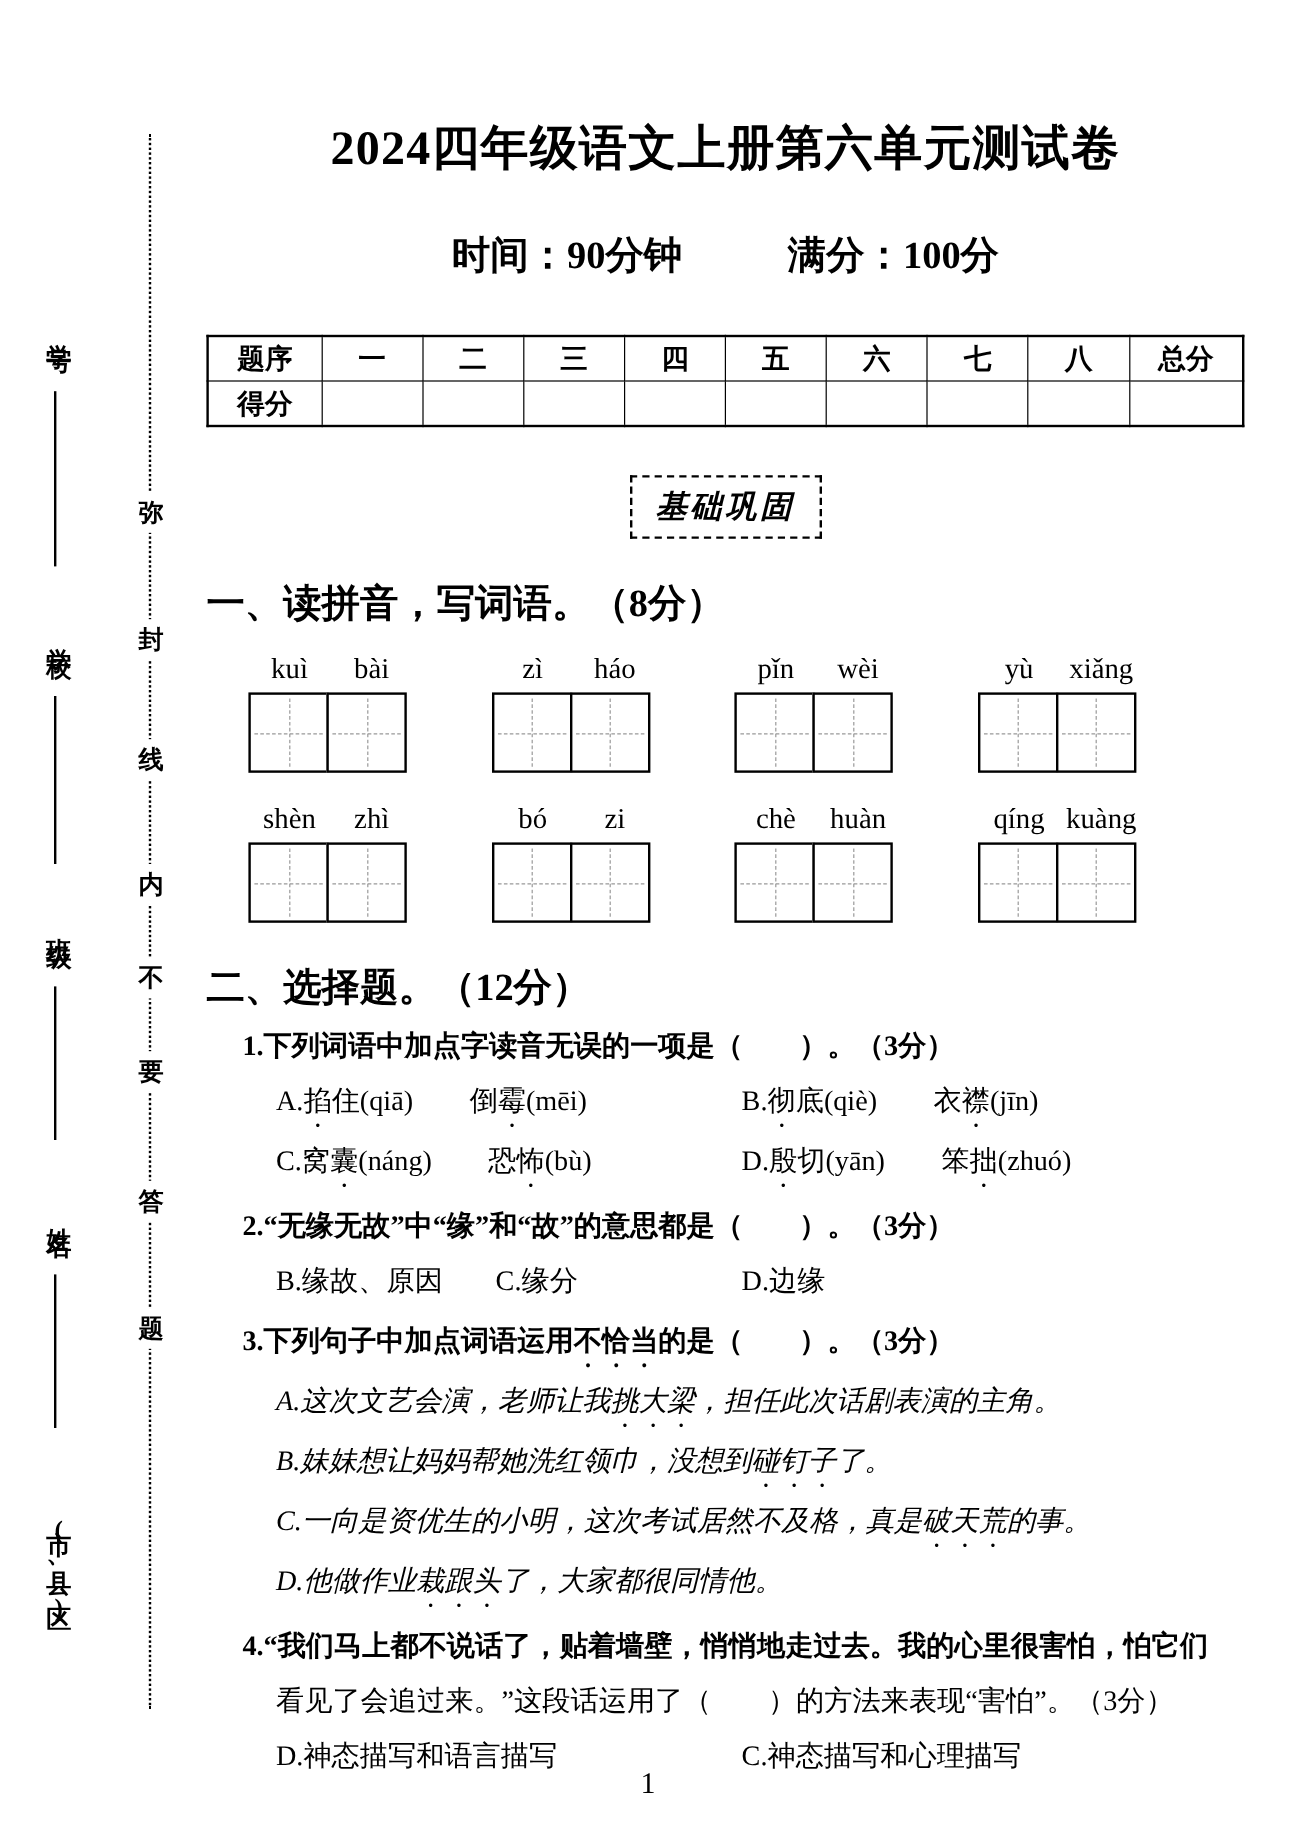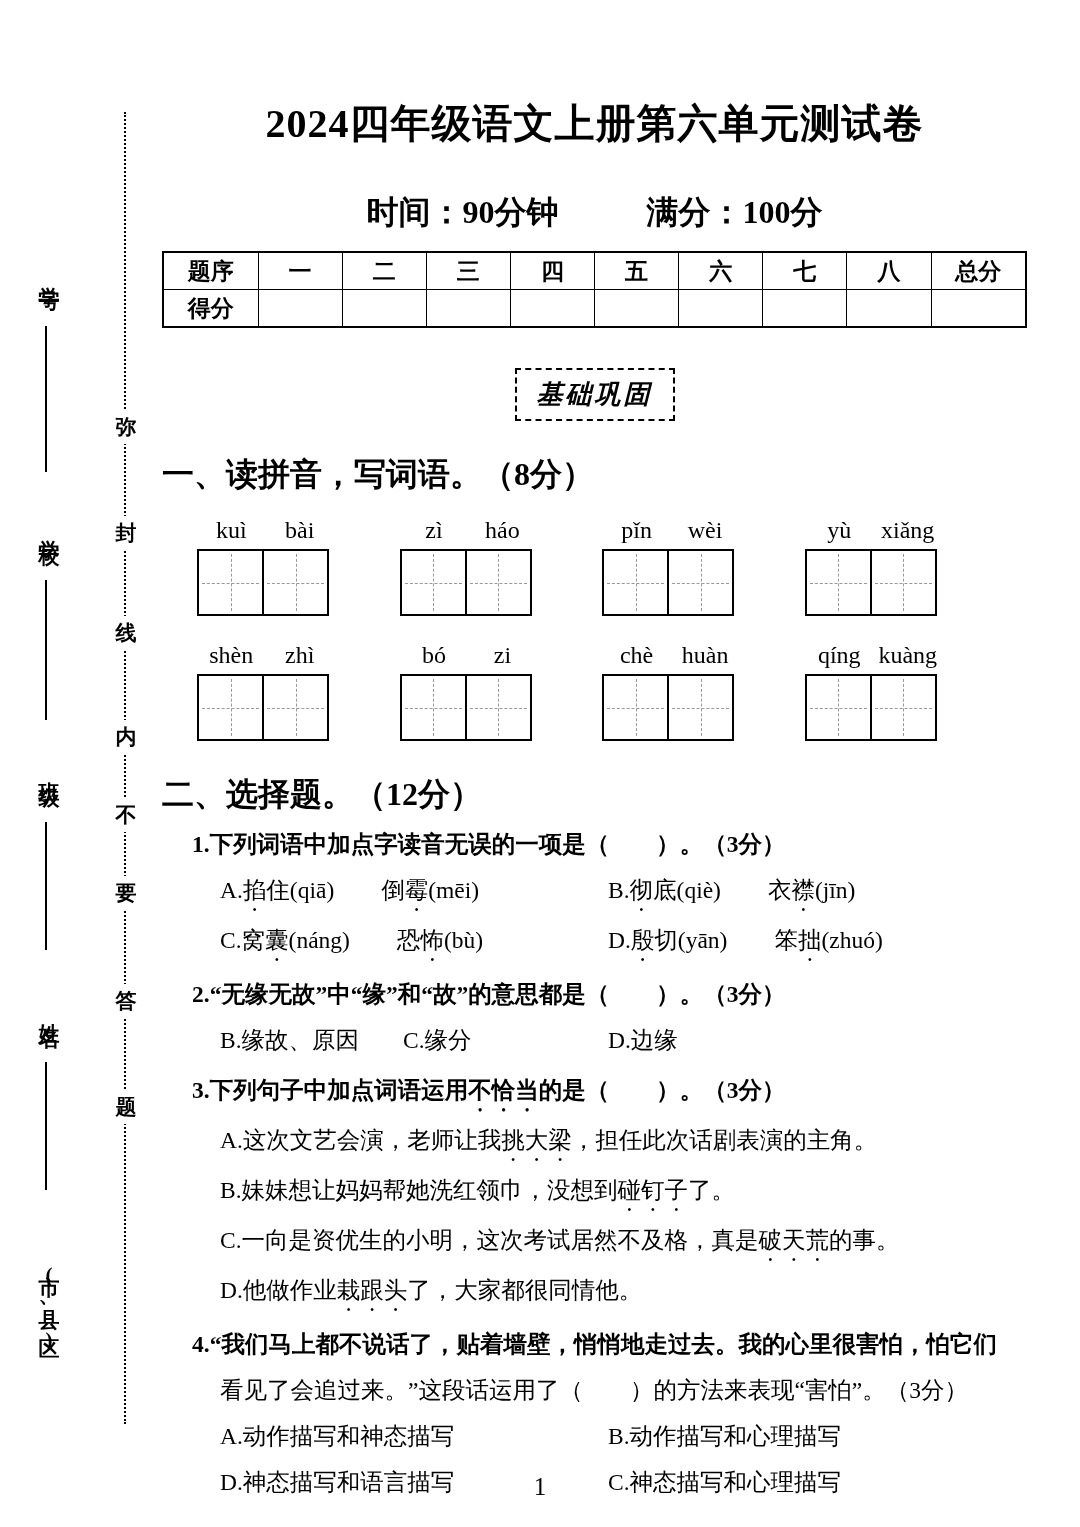--- a/index.html
+++ b/index.html
@@ -1,26 +1,26 @@
 <!DOCTYPE html>
 <html><head>
 <meta charset="utf-8">
 <style>
   html, body { margin:0; padding:0; background:#ffffff; }
   .page {
     position:relative; width:1080px; height:1527px; background:#fff;
     font-family:"Liberation Serif", serif; color:#000; overflow:hidden;
   }
-  .content { position:absolute; left:162px; top:0; width:865px; }
+  .content { position:absolute; left:172px; top:0; width:865px; }
 
   .title { margin:96px 0 0 0; text-align:center; font-size:40px; font-weight:bold; letter-spacing:1px; }
   .meta { margin-top:40px; text-align:center; font-size:32px; font-weight:bold; }
   .meta .meta-score { margin-left:80px; }
 
-  .score-table { margin-top:16px; width:100%; border-collapse:collapse; border:2.5px solid #000; table-layout:fixed;padding-left:11px; }
+  .score-table { margin-top:44px; width:100%; border-collapse:collapse; border:2.5px solid #000; table-layout:fixed;padding-left:11px; }
   .score-table td { border:1.5px solid #000; height:36px; text-align:center; font-size:23px; font-weight:bold; padding:0; }
 
   .badge {
     margin:40px auto 0 auto; width:fit-content; border:2px dashed #000;
     padding:7px 20px; font-size:26px; font-weight:bold; font-style:italic; letter-spacing:3px;
   }
 
   .sec-heading { margin-top:32px; font-size:32px; font-weight:bold; }
 
   .pinyin-row { display:flex; justify-content:space-between; margin:20px 85px 0 35px;font-family:Liberation Serif, serif; }
@@ -36,21 +36,21 @@
 
   .question { margin-left:30px; margin-top:4px; font-size:23.5px; }
   .stem { line-height:46px; font-weight:bold; }
   .qnum { font-weight:bold; }
   .stem-cont { margin-left:28px; line-height:46px; font-weight:normal; }
   .opts { display:flex; margin-left:28px; line-height:46px; }
   .cols2 .opt:first-child { width:388px; }
   .q2opts .opt:nth-child(1) { width:183px; }
   .q2opts .opt:nth-child(2) { width:205px; }
   .q2opts .opt:nth-child(3) { width:210px; }
-  .optline { margin-left:28px; line-height:46px; }
+  .optline { margin-left:28px; line-height:46px;font-style:italic; }
 
   .dot {
     -webkit-text-emphasis: filled dot;
     -webkit-text-emphasis-position: under;
     text-emphasis: filled dot;
     text-emphasis-position: under left;
   }
 
   .margin-field {
     position:absolute; left:35px; writing-mode:vertical-rl; text-orientation:upright;
@@ -265,24 +265,20 @@
       <div class="optline">C.一向是资优生的小明，这次考试居然不及格，真是<span class="dot">破天荒</span>的事。</div>
       <div class="optline">D.他做作业<span class="dot">栽跟头</span>了，大家都很同情他。</div>
     </div>
 
     <div class="question">
       <div class="stem">
         <span class="qnum">4.</span><span>“我们马上都不说话了，贴着墙壁，悄悄地走过去。我的心里很害怕，怕它们</span>
       </div>
       <div class="stem-cont">看见了会追过来。”这段话运用了（　　）的方法来表现“害怕”。（3分）</div>
       <div class="opts cols2">
-        <span class="opt">A.动作描写和神态描写</span>
-        <span class="opt">B.动作描写和心理描写</span>
-      </div>
-      <div class="opts cols2">
         <span class="opt">D.神态描写和语言描写</span>
         <span class="opt">C.神态描写和心理描写</span>
       </div>
     </div>
 
   </div>
 
   <div class="page-num">1</div>
 </div>
 

